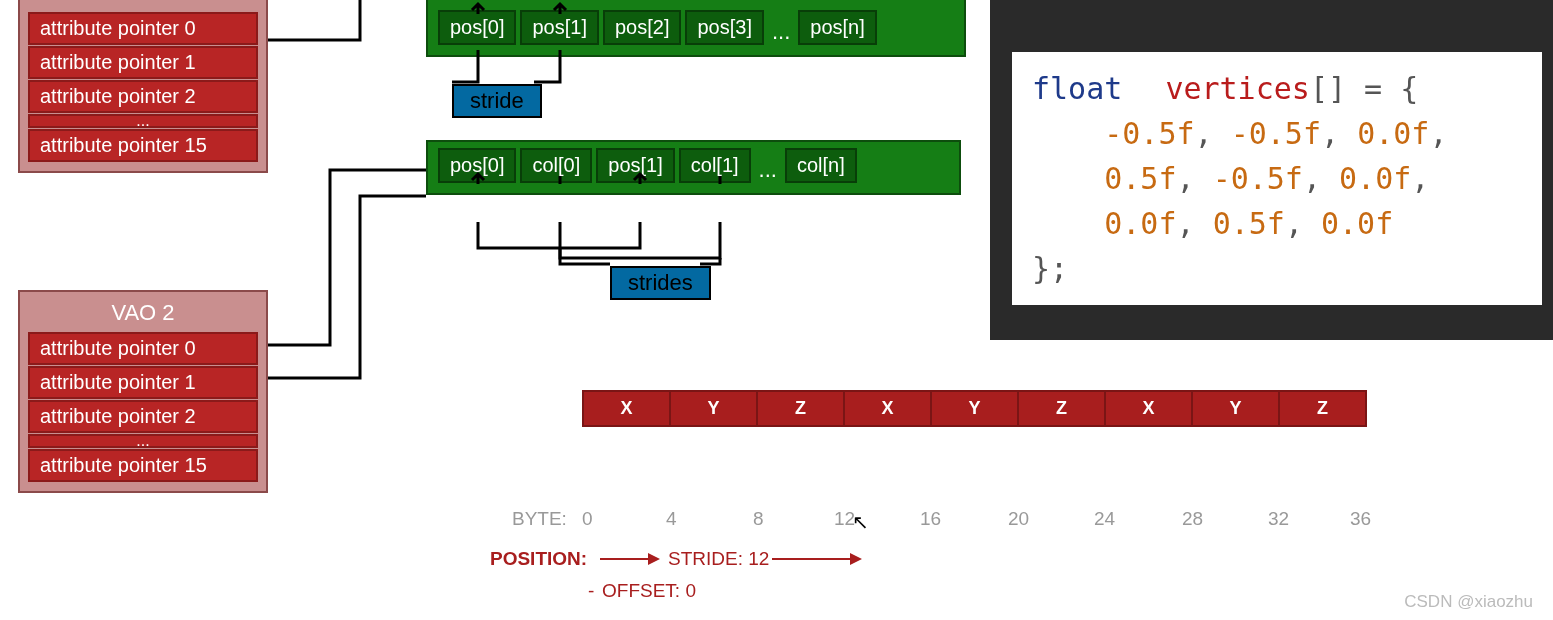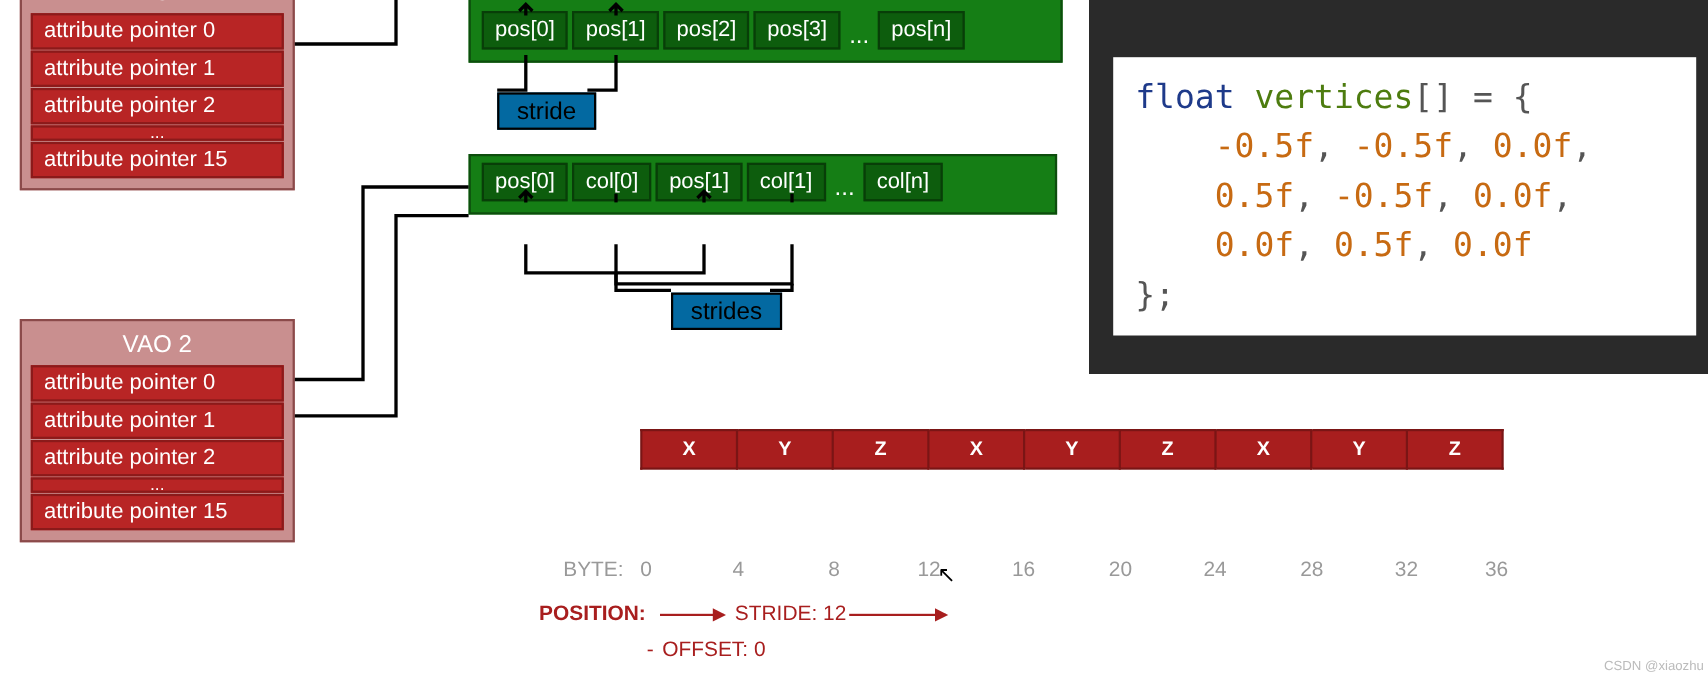--- a/index.html
+++ b/index.html
@@ -16,35 +16,35 @@
   .vbo-title { color: #fff; font-size: 22px; text-align: center; margin-bottom: 6px; font-weight: 400; }
   .vbo-cells { display: flex; gap: 4px; }
   .vbo-cell { background: #0d5d0d; border: 2px solid #083e08; color: #fff; font-size: 20px; padding: 4px 10px; }
   .vbo-dots { color: #fff; font-size: 22px; padding: 0 4px; align-self: flex-end; }
 
   .stride-label { position: absolute; border: 2px solid #000; background: #0369a1; font-size: 22px; padding: 2px 16px; }
 
   
   .dark-bg { position: absolute; background: #2a2a2a; }
   .code-box { position: absolute; background: #fff; font-family: Consolas, monospace; font-size: 30px; line-height: 1.5; padding: 14px 20px; white-space: pre; }
-  .kw { color: #1e3a8a; } .id { color: #4d7c0f; } .num { color: #c76a12; } .pn { color: #555; }
+  .kw { color: #1e3a8a; } .id { color: #b91c1c; margin-left: 25px; } .num { color: #c76a12; } .pn { color: #555; }
 
   
   .vtable { position: absolute; border-collapse: collapse; }
   .vtable th { background: #e5e5e5; border: 2px solid #000; font-size: 20px; font-weight: 400; padding: 10px 0; }
   .vtable td { background: #a81e1e; color: #fff; border: 2px solid #7a1515; font-size: 18px; font-weight: bold; text-align: center; padding: 6px 0; width: 87px; }
 
   .byte-label { position: absolute; color: #999; font-size: 19px; }
   .byte-num { position: absolute; color: #999; font-size: 19px; }
 
   .pos-label { position: absolute; color: #a81e1e; font-size: 19px; font-weight: 500; }
   .stride-arrow { position: absolute; height: 2px; background: #a81e1e; }
   .stride-arrow::after { content:''; position:absolute; right:-2px; top:-5px; border-left:12px solid #a81e1e; border-top:6px solid transparent; border-bottom:6px solid transparent; }
 
-  .watermark { position: absolute; right: 4px; bottom: 8px; color: #bbb; font-size: 12px; }
+  .watermark { position: absolute; right: 20px; bottom: 8px; color: #bbb; font-size: 17px; }
 
   .cursor { position: absolute; font-size: 20px; color: #000; }
 
   svg.lines { position: absolute; left: 0; top: 0; pointer-events: none; }
 </style>
 </head>
 <body>
 
 <div class="vao-box" style="left:18px; top:-30px; width:250px;">
   <div class="vao-title">VAO 1</div>

